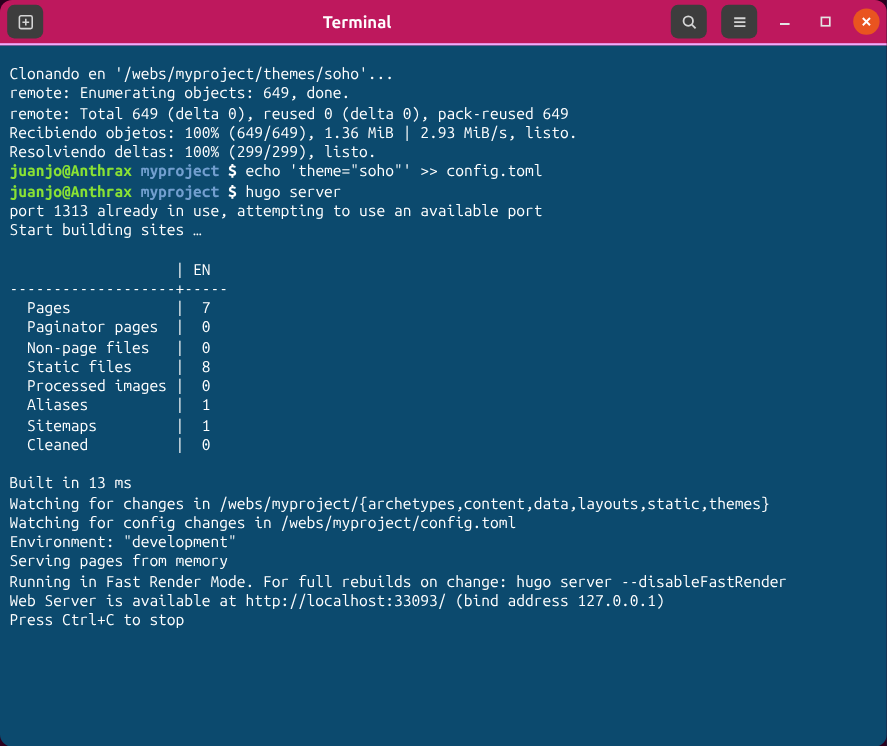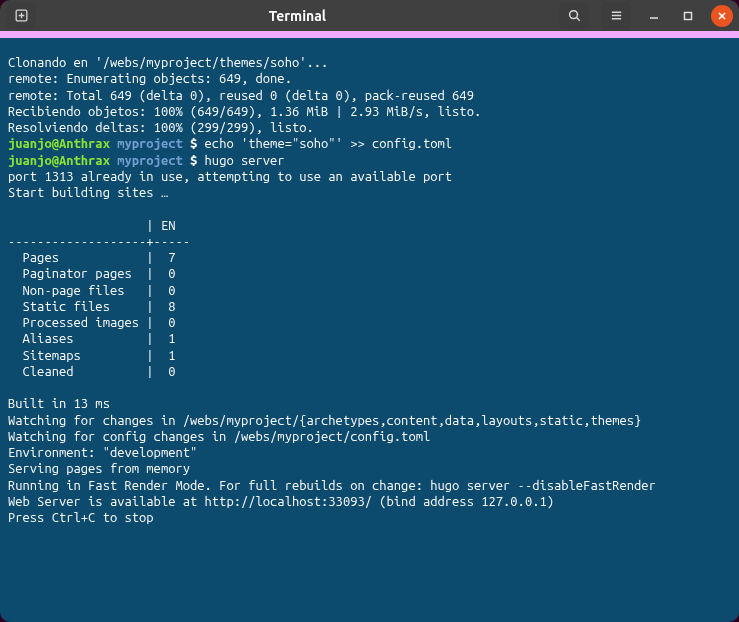--- a/index.html
+++ b/index.html
@@ -13,25 +13,25 @@
     .window {
       width: 100%;
       height: 100%;
       display: flex;
       flex-direction: column;
       border-radius: 10px;
       overflow: hidden;
     }
     .titlebar {
       height: 38px;
-      background: #404040;
+      background: #be185d;
       display: flex;
       align-items: center;
       padding: 0 6px;
-      border-bottom: 7px solid #f0abfc;
+      border-bottom: 2px solid #f0abfc;
     }
     .titlebar-left {
       display: flex;
       align-items: center;
       gap: 4px;
     }
     .icon-btn {
       width: 30px;
       height: 28px;
       border-radius: 6px;

